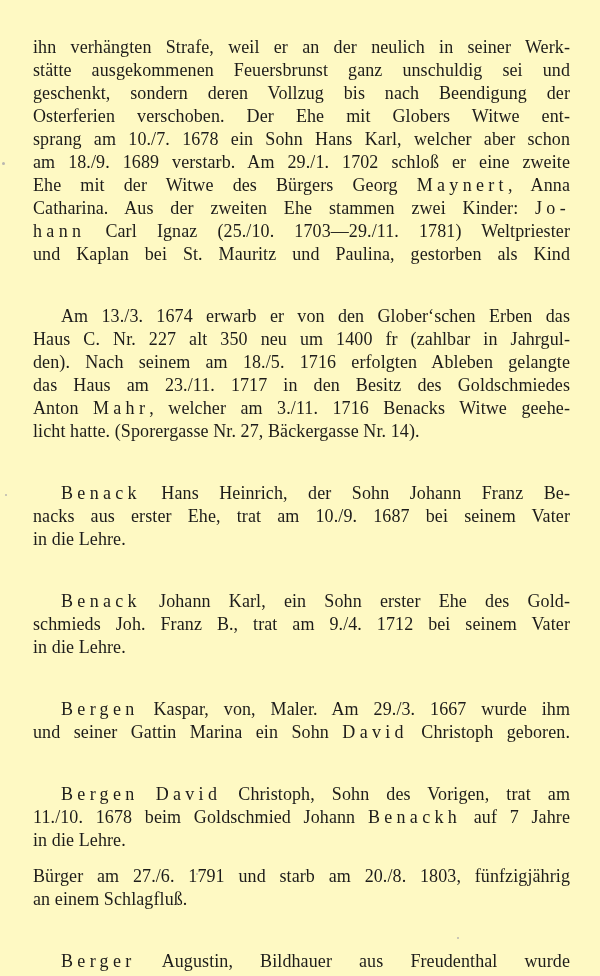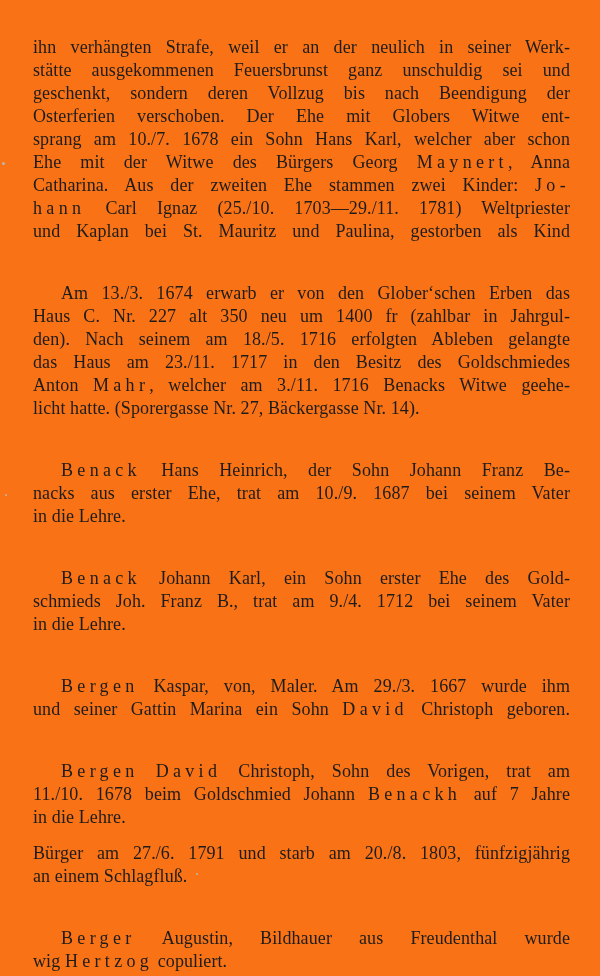--- a/index.html
+++ b/index.html
@@ -5,21 +5,21 @@
   html, body { margin:0; padding:0; }
   body {
     width:600px; height:976px;
     background:#ffffff;
     font-family:"Liberation Serif","DejaVu Serif",serif;
   }
   .page {
     position:relative;
     width:600px; height:976px;
     box-sizing:border-box;
-    background:#f97316;
+    background:#fef9c3;
     padding:36px 30px 0 33px;
     color:#1d1c1a;
     font-size:18px;
     line-height:23px;
     overflow:hidden;
   }
   .text-block { width:537px; }
   .para { margin:0; }
   .para.entry { margin-top:13px; }
   .line {
@@ -49,20 +49,21 @@
 <body>
 
 <div class="page">
   <div class="text-block">
       <div class="para">
         <div class="line"><span class="n">ihn verhängten Strafe, weil er an der neulich in seiner Werk-</span></div>
         <div class="line"><span class="n">stätte ausgekommenen Feuersbrunst ganz unschuldig sei und</span></div>
         <div class="line"><span class="n">geschenkt, sondern deren Vollzug bis nach Beendigung der</span></div>
         <div class="line"><span class="n">Osterferien verschoben. Der Ehe mit Globers Witwe ent-</span></div>
         <div class="line"><span class="n">sprang am 10./7. 1678 ein Sohn Hans Karl, welcher aber schon</span></div>
+        <div class="line"><span class="n">am 18./9. 1689 verstarb. Am 29./1. 1702 schloß er eine zweite</span></div>
         <div class="line"><span class="n">Ehe mit der Witwe des Bürgers Georg </span><span class="sp">Maynert</span><span class="n">, Anna</span></div>
         <div class="line"><span class="n">Catharina. Aus der zweiten Ehe stammen zwei Kinder: </span><span class="sp">Jo-</span></div>
         <div class="line"><span class="sp">hann</span><span class="n"> Carl Ignaz (25./10. 1703—29./11. 1781) Weltpriester</span></div>
         <div class="line"><span class="n">und Kaplan bei St. Mauritz und Paulina, gestorben als Kind</span></div>
       </div>
       <div class="para">
         <div class="line ind"><span class="n">Am 13./3. 1674 erwarb er von den Glober‘schen Erben das</span></div>
         <div class="line"><span class="n">Haus C. Nr. 227 alt 350 neu um 1400 fr (zahlbar in Jahrgul-</span></div>
         <div class="line"><span class="n">den). Nach seinem am 18./5. 1716 erfolgten Ableben gelangte</span></div>
         <div class="line"><span class="n">das Haus am 23./11. 1717 in den Besitz des Goldschmiedes</span></div>

